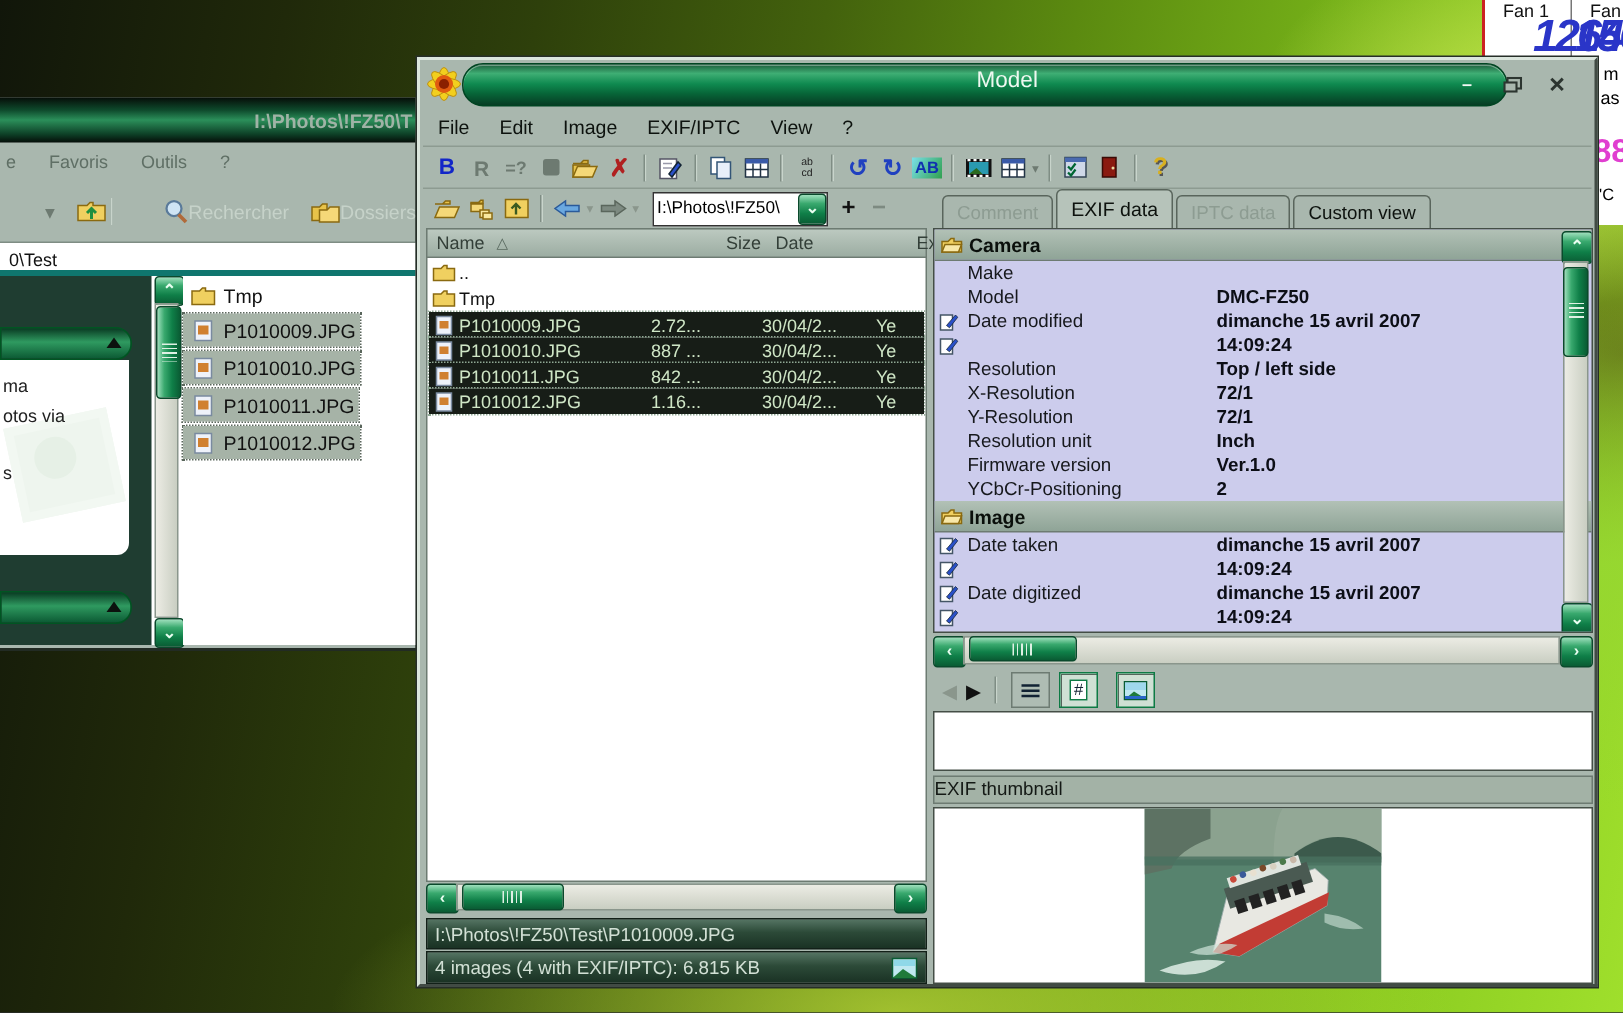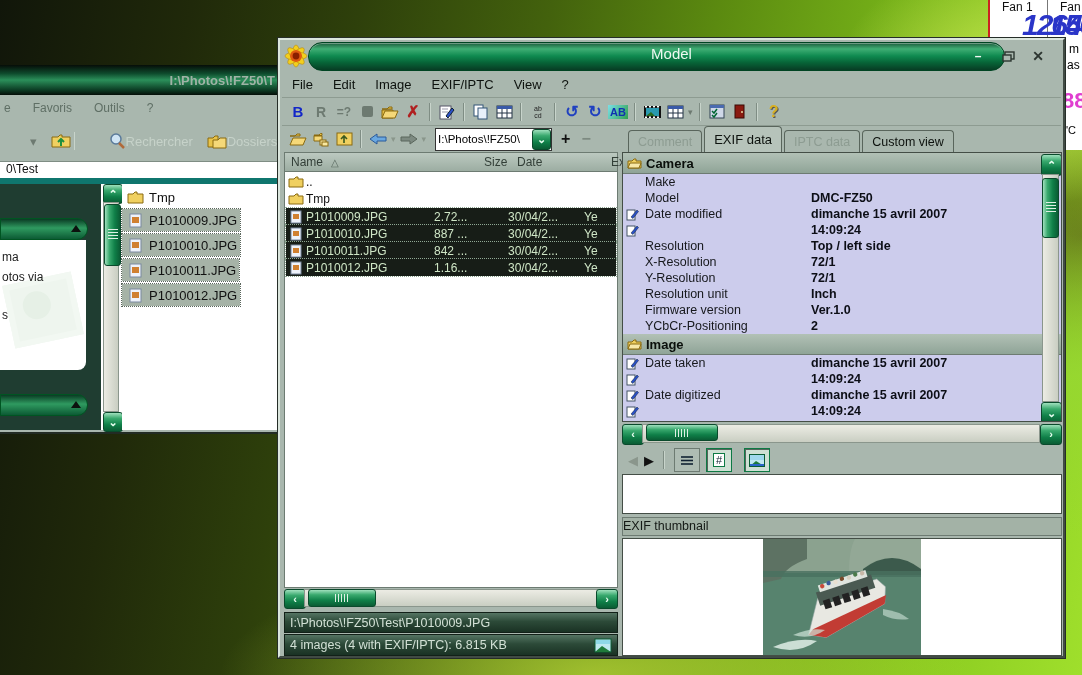--- a/index.html
+++ b/index.html
@@ -25,21 +25,21 @@
   .sep{width:1px;background:#7f8d84;border-right:1px solid #c8d4cb;height:18px;margin:0 3px;}
   .ico{display:inline-flex;align-items:center;justify-content:center;width:20px;height:18px;}
 
   
   .explorer{left:0;top:65px;width:277px;height:367px;background:#a9b7ae;border-right:2px solid #222b24;border-bottom:2px solid #222b24;}
   .ex-title{position:absolute;left:0;top:0;width:100%;height:30px;
     background:linear-gradient(180deg,#060d08 0%,#0e4a2c 28%,#2b8f5a 50%,#0d3f26 82%,#050d08 100%);
     color:#9fb3a6;font-weight:bold;font-size:13px;display:flex;align-items:center;justify-content:flex-end;padding-right:2px;box-sizing:border-box;}
   .ex-menu{position:absolute;left:0;top:30px;width:100%;height:26px;display:flex;align-items:center;gap:22px;color:#5f6f65;padding-left:4px;}
   .ex-toolbar{position:absolute;left:0;top:56px;width:100%;height:40px;display:flex;align-items:center;color:#c6d2c9;font-size:13px;border-bottom:1px solid #7f8d84;}
-  .ex-address{position:absolute;left:0;top:97px;width:100%;height:22px;background:#fff;border-bottom:6px solid #0f766e;display:flex;align-items:flex-start;padding-left:6px;box-sizing:border-box;color:#111;}
+  .ex-address{position:absolute;left:0;top:97px;width:100%;height:22px;background:#fff;border-bottom:4px solid #0f766e;display:flex;align-items:flex-end;padding-left:6px;box-sizing:border-box;color:#111;}
   .ex-body{position:absolute;left:0;top:119px;width:100%;height:246px;background:#fff;}
   .taskpane{position:absolute;left:0;top:0;width:101px;height:246px;background:#1f3d31;}
   .pill{position:absolute;left:0;width:86px;height:20px;border-radius:0 12px 12px 0;
     background:linear-gradient(180deg,#0a3c24 0%,#2f9a60 45%,#0c5a34 100%);border:1px solid #052;}
   .pill .tri{position:absolute;right:6px;top:6px;width:0;height:0;border-left:5px solid transparent;border-right:5px solid transparent;border-bottom:7px solid #0c120e;}
   .taskbox{position:absolute;left:0;top:56px;width:86px;height:130px;background:#fff;border-radius:0 0 8px 0;color:#222;}
   .watermark{position:absolute;left:8px;top:38px;width:58px;height:52px;opacity:.35;transform:rotate(-12deg);
     background:#cfe4cf;border:6px solid #dcecdc;}
   .watermark .circ{position:absolute;left:10px;top:6px;width:28px;height:28px;border-radius:50%;background:#b8d6b8;}
   .vscroll-ex{position:absolute;left:103px;top:0;width:18px;height:246px;}

